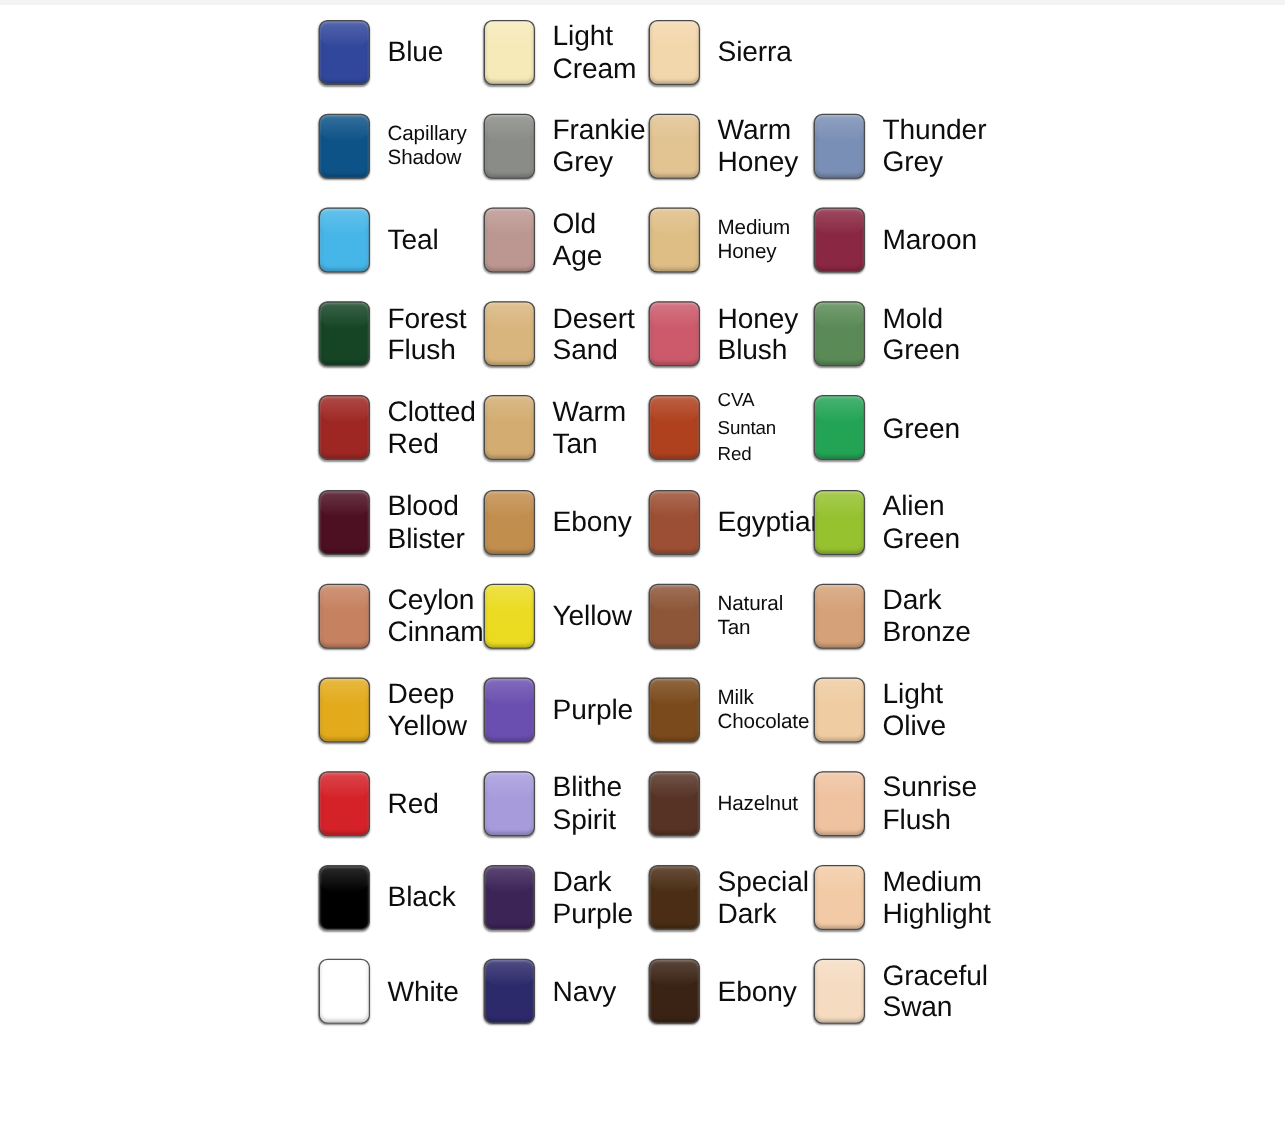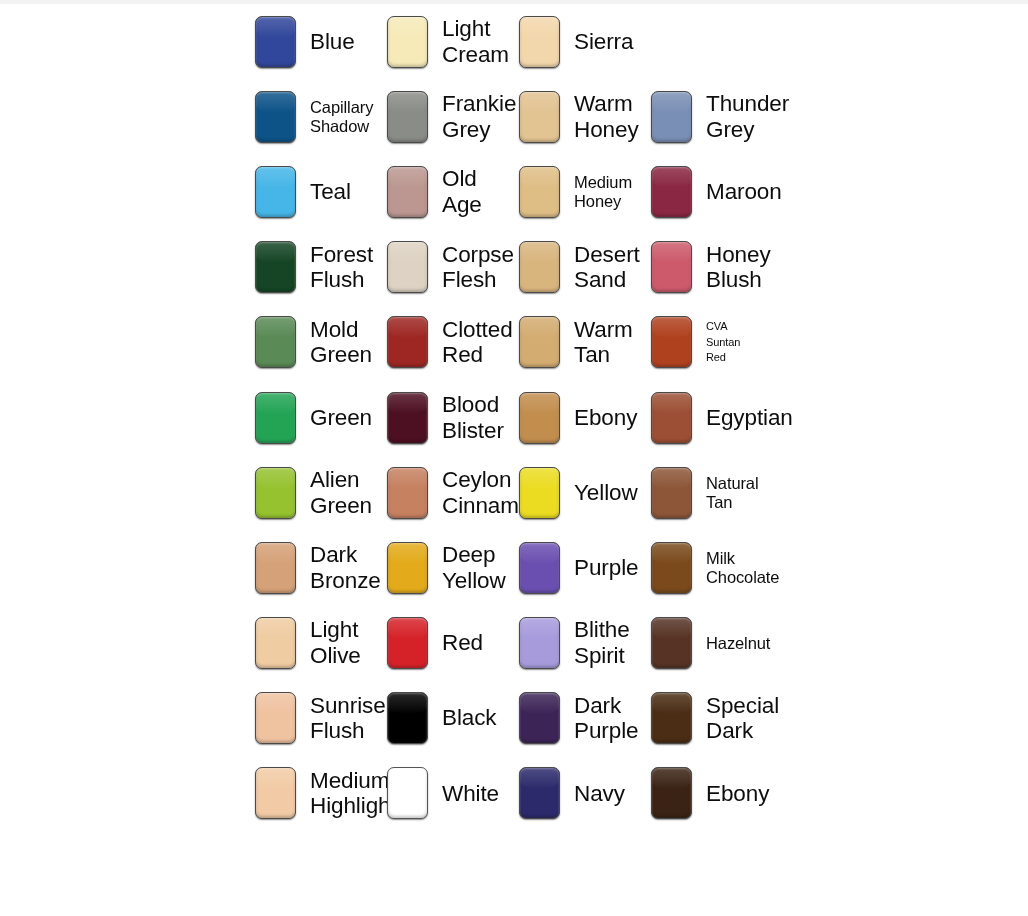--- a/index.html
+++ b/index.html
@@ -73,21 +73,21 @@
 
   .label {
     margin-left: 14px;
     color: #0d0d0d;
     line-height: 1.14;
     white-space: pre-line;
     letter-spacing: -0.1px;
   }
   .label.sz-lg { font-size: 22.5px; }
   .label.sz-sm { font-size: 16.5px; }
-  .label.sz-xs { font-size: 11px; line-height: 1.42; }
+  .label.sz-xs { font-size: 15px; line-height: 1.42; }
 </style>
 </head>
 <body>
 
 <div id="top-strip"></div>
 
 <div id="swatch-grid">
     <div class="swatch-cell">
       <div class="chip" style="background: rgb(49, 71, 155);"></div>
       <span class="label sz-lg">Blue</span>
@@ -140,25 +140,20 @@
 Honey</span>
     </div>
     <div class="swatch-cell">
       <div class="chip" style="background: rgb(138, 39, 66);"></div>
       <span class="label sz-lg">Maroon</span>
     </div>
     <div class="swatch-cell">
       <div class="chip" style="background: rgb(21, 69, 37);"></div>
       <span class="label sz-lg">Forest
 Flush</span>
-    </div>
-    <div class="swatch-cell">
-      <div class="chip" style="background: rgb(221, 210, 195);"></div>
-      <span class="label sz-lg">Corpse
-Flesh</span>
     </div>
     <div class="swatch-cell">
       <div class="chip" style="background: rgb(217, 181, 126);"></div>
       <span class="label sz-lg">Desert
 Sand</span>
     </div>
     <div class="swatch-cell">
       <div class="chip" style="background: rgb(204, 90, 107);"></div>
       <span class="label sz-lg">Honey
 Blush</span>
@@ -286,13 +281,18 @@
       <span class="label sz-lg">White</span>
     </div>
     <div class="swatch-cell">
       <div class="chip" style="background: rgb(44, 42, 107);"></div>
       <span class="label sz-lg">Navy</span>
     </div>
     <div class="swatch-cell">
       <div class="chip" style="background: rgb(58, 35, 20);"></div>
       <span class="label sz-lg">Ebony</span>
     </div>
+    <div class="swatch-cell">
+      <div class="chip" style="background: rgb(245, 220, 193);"></div>
+      <span class="label sz-lg">Graceful
+Swan</span>
+    </div>
   </div>
 
 </body></html>

